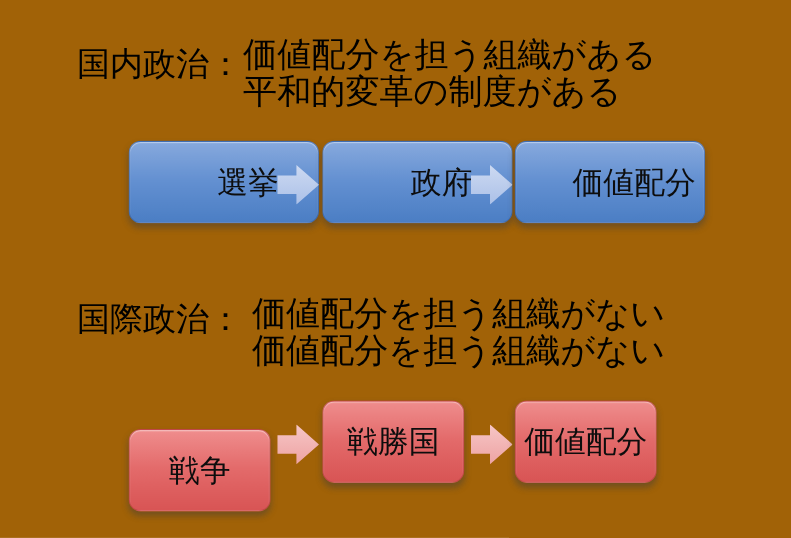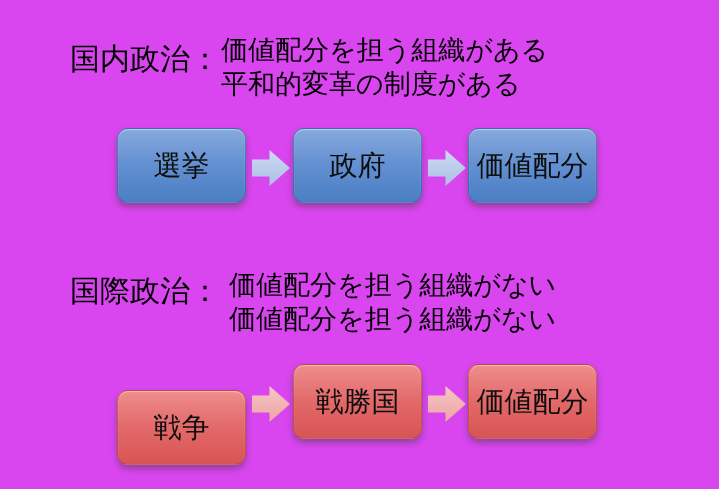--- a/index.html
+++ b/index.html
@@ -4,55 +4,56 @@
 <style>
   html, body {
     margin: 0;
     padding: 0;
     background: #ffffff;
   }
   .canvas {
     position: relative;
     width: 719px;
     height: 489px;
-    background: #d946ef;
+    background: #a16207;
     overflow: hidden;
     font-family: "DejaVu Sans", "Liberation Sans", sans-serif;
     color: #000000;
   }
   .section-label {
     position: absolute;
     font-size: 30px;
     line-height: 34px;
     white-space: nowrap;
     color: #000000;
   }
   .section-desc {
     position: absolute;
-    font-size: 27px;
+    font-size: 31px;
     line-height: 34px;
     white-space: nowrap;
     color: #000000;
   }
   .flow-box {
     position: absolute;
     width: 127px;
     height: 73px;
     border-radius: 11px;
     display: flex;
     align-items: center;
     justify-content: center;
     font-size: 28px;
     color: #0d0d0d;
     box-shadow: 0 4px 6px rgba(60,60,60,0.45), inset 0 1px 1px rgba(255,255,255,0.45);
     white-space: nowrap;
   }
   .flow-box.blue {
     background: linear-gradient(180deg, #87a9dd 0%, #6390d1 48%, #4b7ec4 100%);
     border: 1px solid rgba(45,85,150,0.45);
+    padding-left: 44px;
   }
   .flow-box.red {
     background: linear-gradient(180deg, #ef8d8d 0%, #e36a6a 48%, #d85454 100%);
     border: 1px solid rgba(165,55,55,0.45);
   }
   .flow-arrow {
     position: absolute;
     width: 38px;
     height: 40px;
     clip-path: polygon(0 29%, 46% 29%, 46% 5%, 100% 50%, 46% 95%, 46% 71%, 0 71%);

